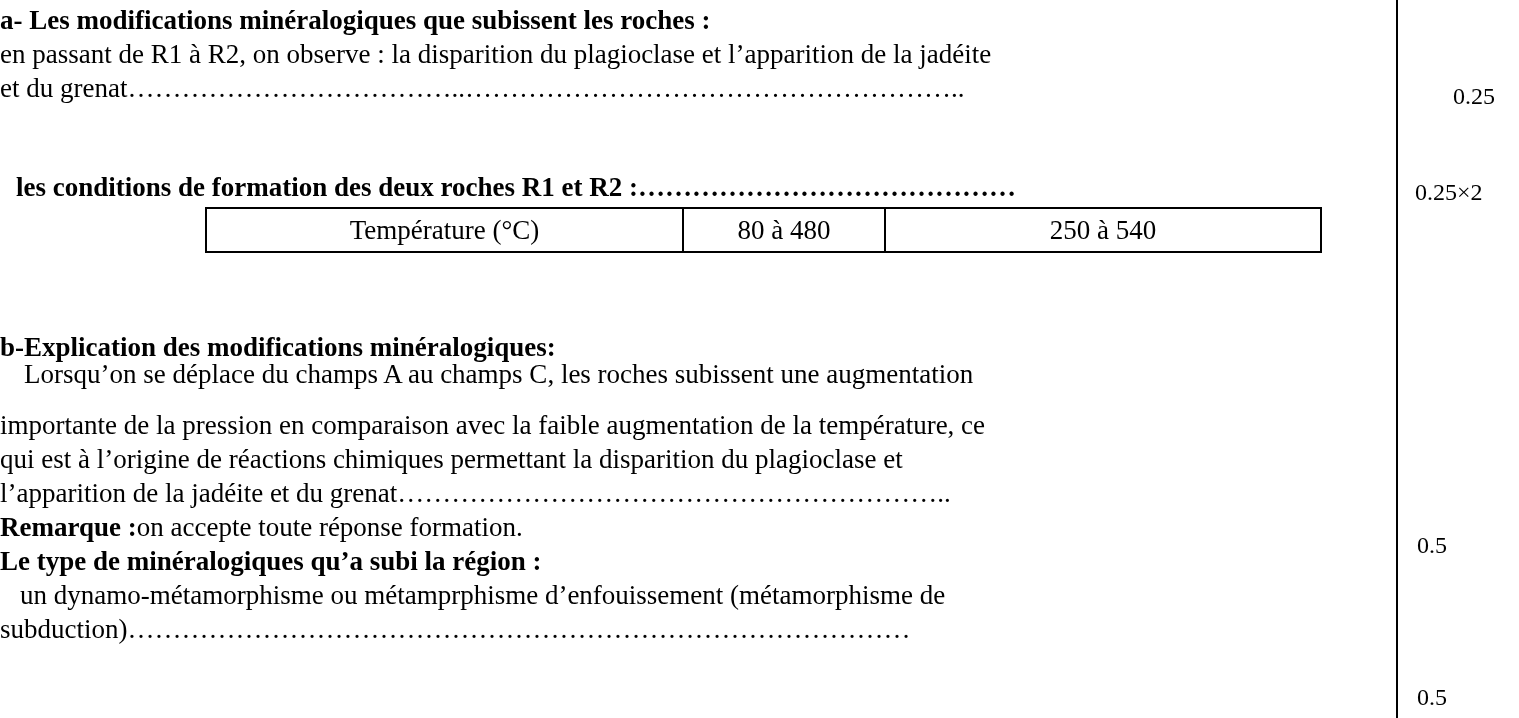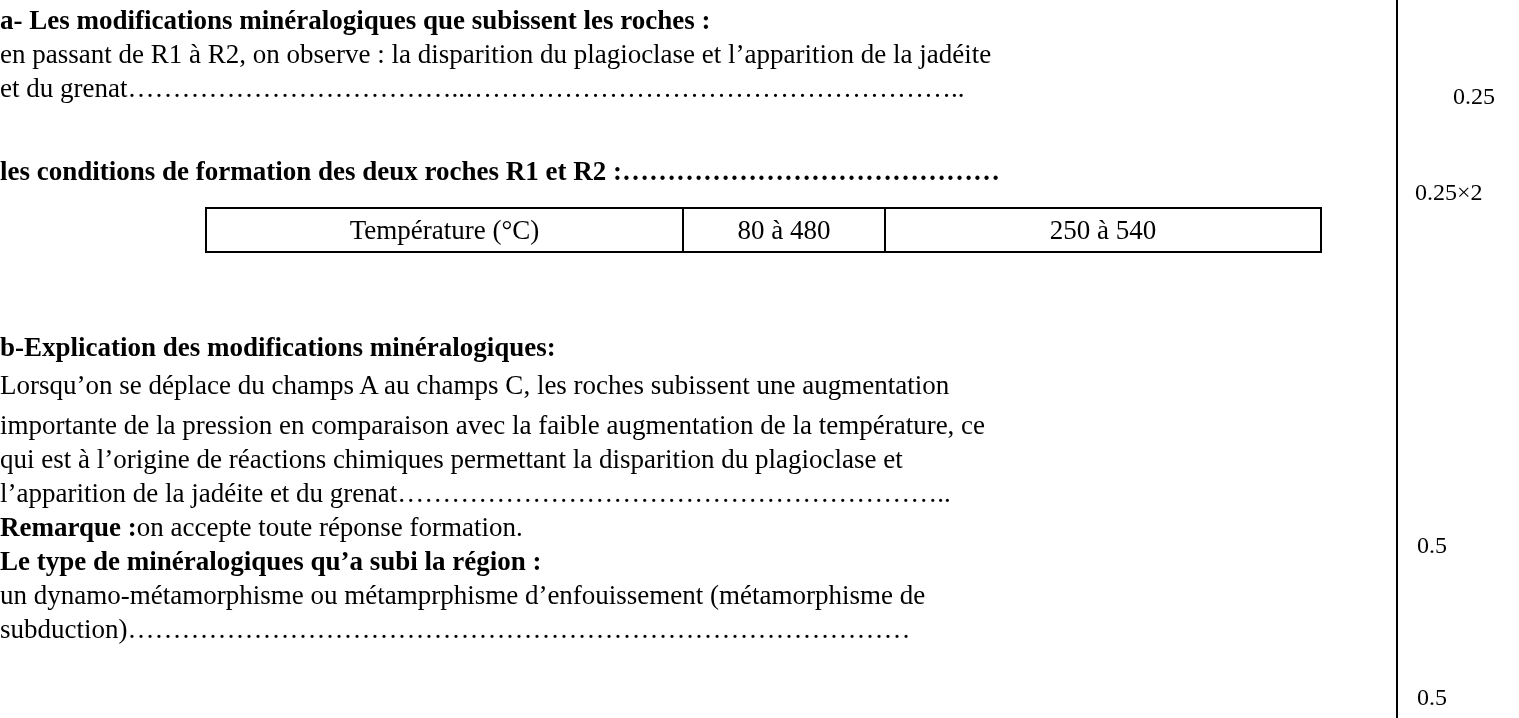--- a/index.html
+++ b/index.html
@@ -35,37 +35,37 @@
 </head>
 <body>
 
 <div class="vrule"></div>
 
 <div class="line bold" style="top:4px;">a- Les modifications minéralogiques que subissent les roches :</div>
 <div class="line" style="top:38px;">en passant de R1 à R2, on observe : la disparition du plagioclase et l’apparition de la  jadéite</div>
 <div class="line" style="top:72px;font-family:Liberation Serif, serif;">et du grenat………………………………..………………………………………………..</div>
 <div class="score" style="left:1444px; top:81px;margin-left:9px;">0.25</div>
 
-<div class="line bold" style="top:155px;">les conditions de formation des deux roches R1 et R2 :……………………………………</div>
+<div class="line bold" style="top:171px;padding-left:16px;">les conditions de formation des deux roches R1 et R2 :……………………………………</div>
 <div class="score" style="left:1415px; top:177px;">0.25×2</div>
 
 <table class="cond">
   <tbody>
   <tr>
     <td class="c0">Température (°C)</td>
     <td class="c1">80 à 480</td>
     <td class="c2">250 à  540</td>
   </tr>
 </tbody>
   </table>
 
 <div class="line bold" style="top:331px;">b-Explication des modifications minéralogiques:</div>
-<div class="line" style="top:369px;">Lorsqu’on se déplace du champs A au champs C, les roches subissent une augmentation</div>
+<div class="line" style="top:358px;padding-left:24px;">Lorsqu’on se déplace du champs A au champs C, les roches subissent une augmentation</div>
 <div class="line" style="top:409px;text-align:center;">importante de la pression en comparaison avec la faible augmentation de la  température, ce</div>
 <div class="line" style="top:443px;">qui est à l’origine de réactions chimiques permettant   la disparition du plagioclase et</div>
 <div class="line" style="top:477px;">l’apparition de la  jadéite et du grenat……………………………………………………..</div>
 <div class="score" style="left:1417px; top:530px;">0.5</div>
 <div class="line" style="top:511px;"><span class="bold">Remarque :</span><span>on accepte toute réponse formation.</span></div>
 
 <div class="line bold" style="top:545px;">Le type de minéralogiques qu’a subi la région :</div>
-<div class="line" style="top:579px;">un dynamo-métamorphisme ou métamprphisme d’enfouissement (métamorphisme de</div>
+<div class="line" style="top:579px;margin-left:20px;">un dynamo-métamorphisme ou métamprphisme d’enfouissement (métamorphisme de</div>
 <div class="line" style="top:613px;">subduction)……………………………………………………………………………</div>
 <div class="score" style="left:1417px; top:682px;">0.5</div>
 
 </body></html>

